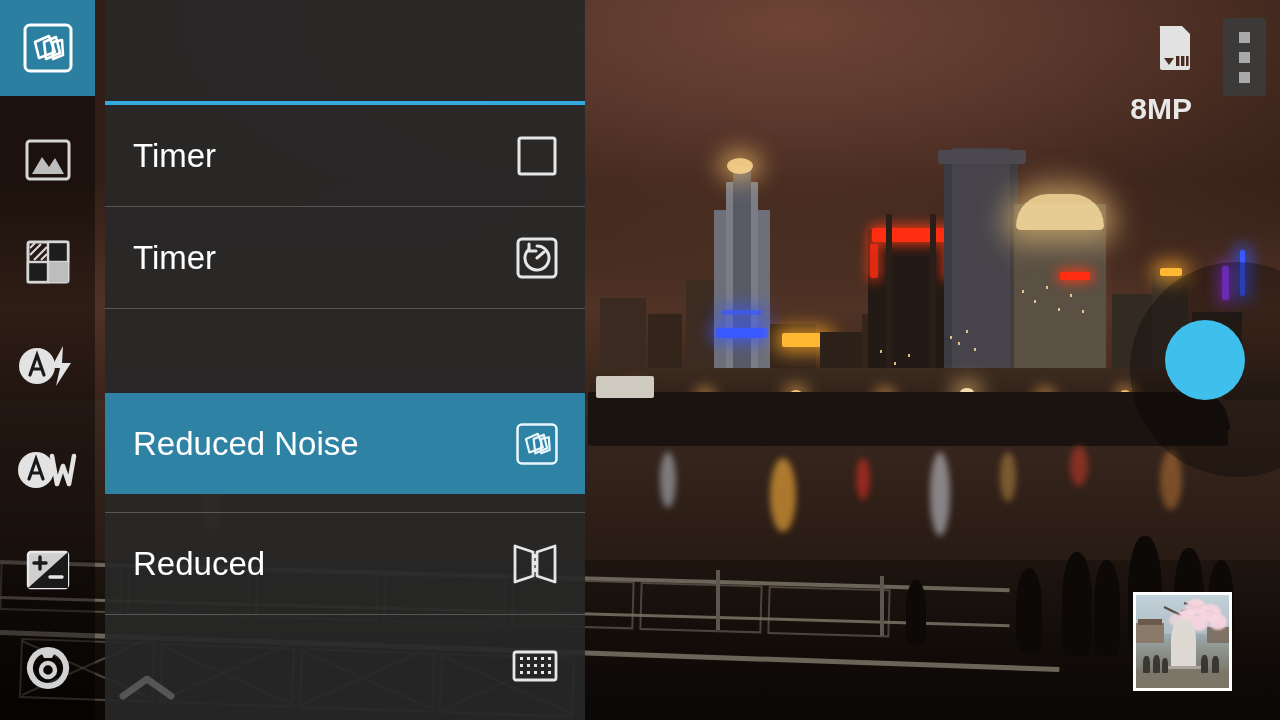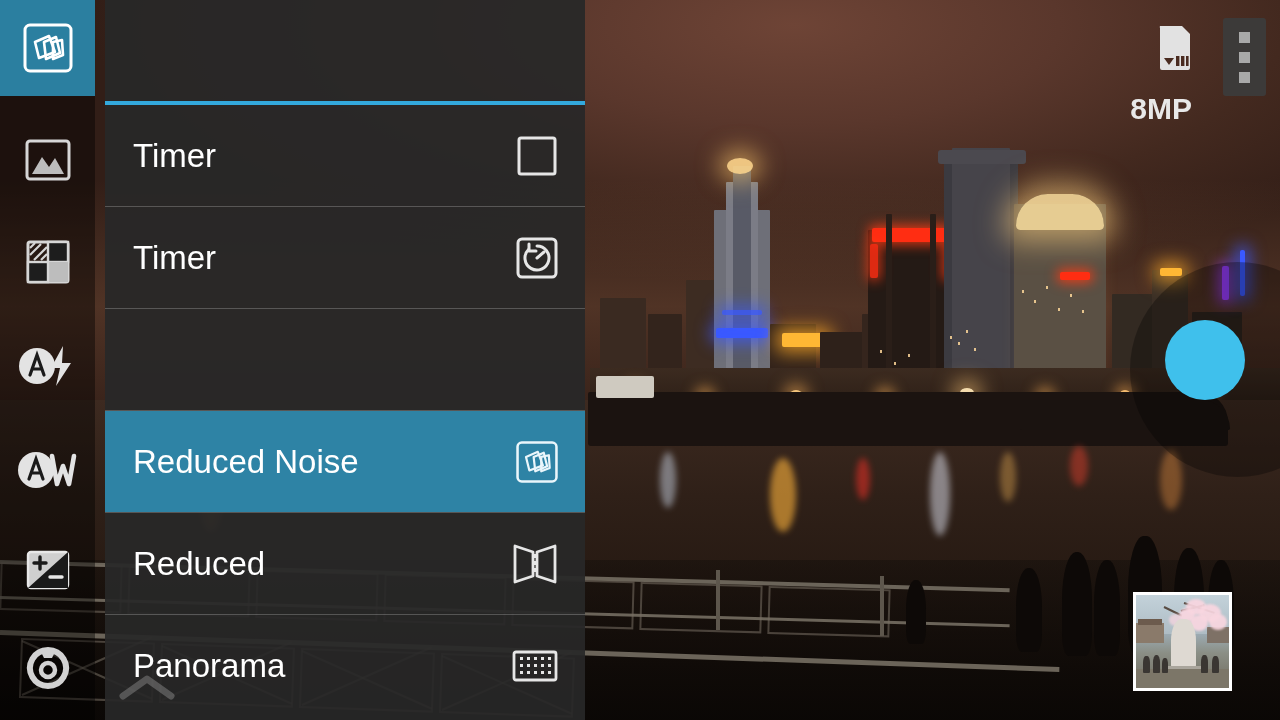--- a/index.html
+++ b/index.html
@@ -301,21 +301,21 @@
           <path d="M22 10 a12 12 0 1 1 -8.5 3.5" fill="none" stroke="#e6e6e6" stroke-width="3" stroke-linecap="round"></path>
           <path d="M14 8 L14 15 L21 15" fill="none" stroke="#e6e6e6" stroke-width="3" stroke-linecap="round" stroke-linejoin="round"></path>
           <line x1="22" y1="22" x2="29" y2="16" stroke="#e6e6e6" stroke-width="3" stroke-linecap="round"></line>
         </svg>
       </span>
     </div>
     <div class="divider" style="top:308px"></div>
 
     <div class="divider" style="top:410px"></div>
 
-    <div class="opt sel" style="top:411px">
+    <div class="opt sel" style="top:393px">
       <span class="lbl">Reduced Noise</span>
       <span class="opt-ico">
         <svg width="44" height="44" viewBox="0 0 52 52">
           <rect x="3" y="3" width="46" height="46" rx="5" fill="none" stroke="#eaf6fb" stroke-width="3"></rect>
           <path d="M17 36 L13 20 L27 14 L33 30 Z" fill="none" stroke="#eaf6fb" stroke-width="2.6" stroke-linejoin="round"></path>
           <path d="M24 37 L22 20 L34 15 L38 31 Z" fill="none" stroke="#eaf6fb" stroke-width="2.6" stroke-linejoin="round"></path>
           <path d="M31 37 L31 20 L40 18 L41 33 Z" fill="none" stroke="#eaf6fb" stroke-width="2.6" stroke-linejoin="round"></path>
         </svg>
       </span>
     </div>
@@ -331,21 +331,20 @@
             <rect x="22.6" y="12" width="2.8" height="4"></rect>
               <rect x="22.6" y="19" width="2.8" height="4"></rect>
             <rect x="22.6" y="26" width="2.8" height="4"></rect>
           </g>
         </svg>
       </span>
     </div>
     <div class="divider" style="top:614px"></div>
 
     <div class="opt" style="top:615px">
-      <span class="lbl">Panorama</span>
       <span class="opt-ico">
         <svg width="48" height="38" viewBox="0 0 48 38">
           <rect x="3" y="5" width="42" height="28" rx="2" fill="none" stroke="#e6e6e6" stroke-width="2.8"></rect>
           <g fill="#e6e6e6">
             <rect x="9" y="10" width="3" height="3"></rect>
               <rect x="16" y="10" width="3" height="3"></rect>
             <rect x="23" y="10" width="3" height="3"></rect>
               <rect x="30" y="10" width="3" height="3"></rect>
             <rect x="37" y="10" width="3" height="3"></rect>
             <rect x="9" y="17" width="3" height="3"></rect>

